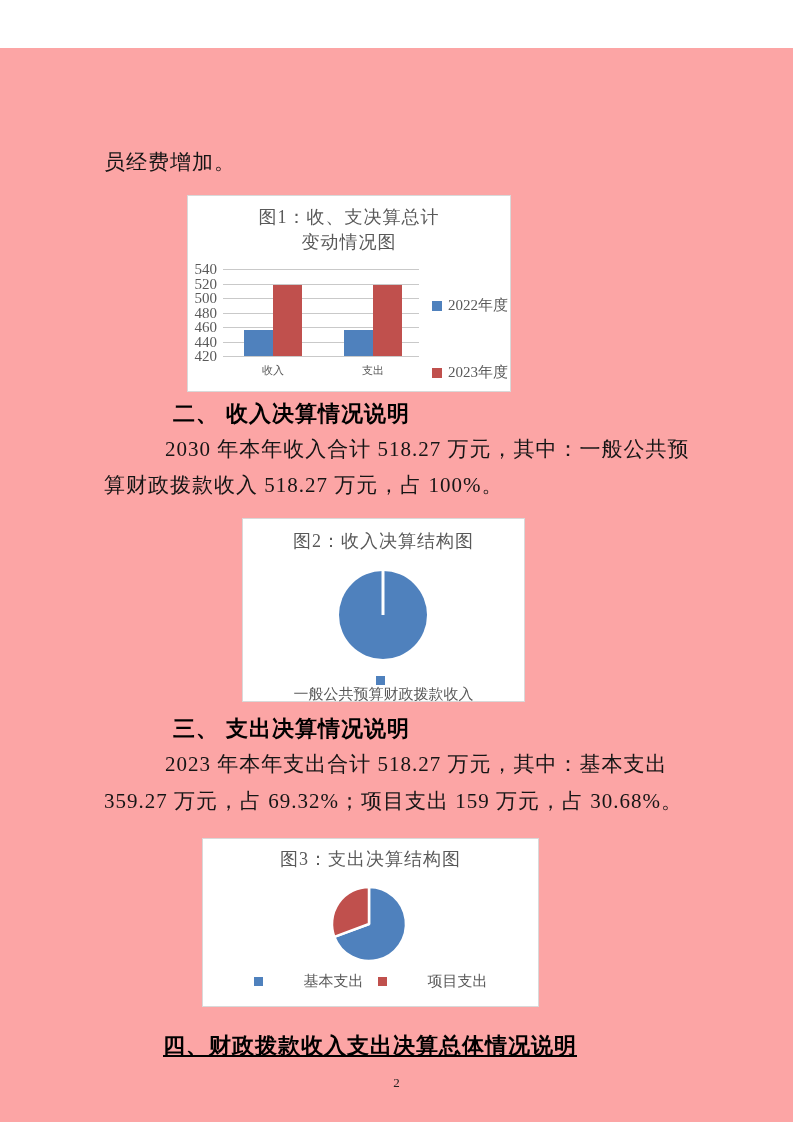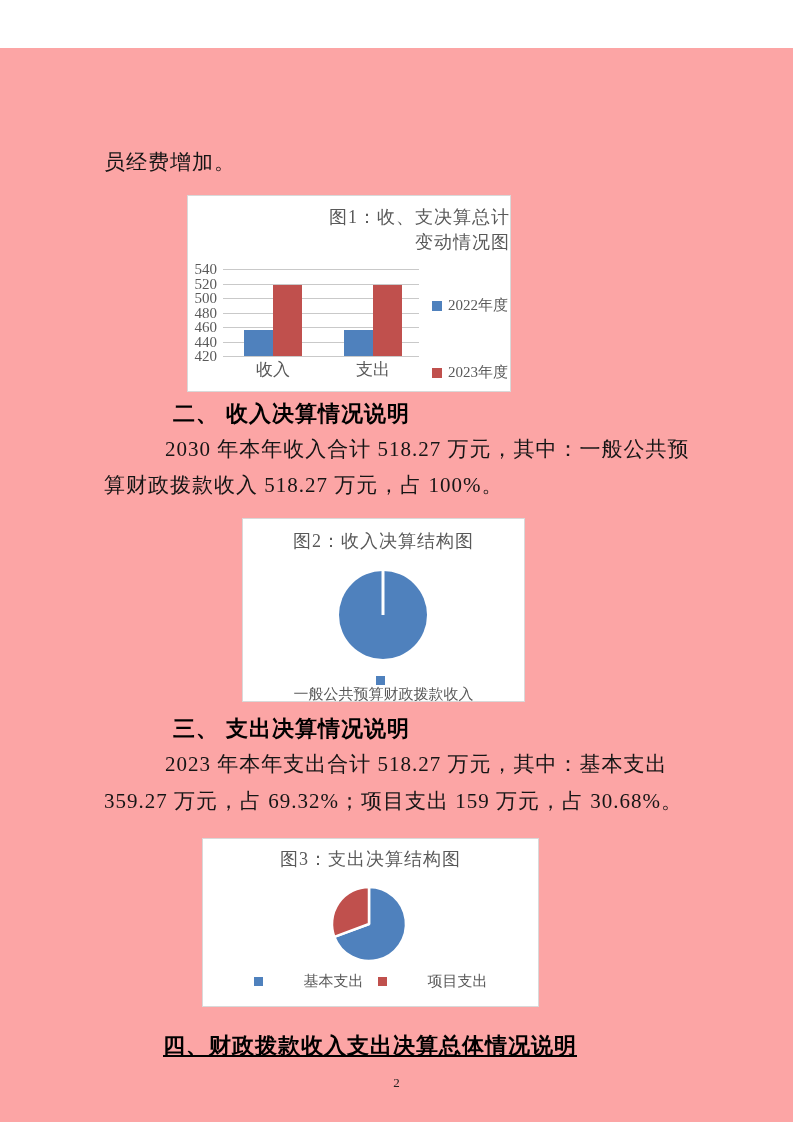--- a/index.html
+++ b/index.html
@@ -7,41 +7,41 @@
         font-family:"Liberation Serif",serif;color:#151515;margin-top:48px;}
   .abs{position:absolute;}
   .body-text{font-size:21px;letter-spacing:1px;white-space:nowrap;color:#151515;}
   .heading{font-family:"Liberation Sans",sans-serif;font-weight:bold;font-size:22px;
            letter-spacing:1px;white-space:nowrap;color:#000;}
   .chart-box{position:absolute;background:#fff;border:1px solid #D9D9D9;}
   .chart-title{position:absolute;left:0;right:0;text-align:center;color:#595959;
                font-size:18px;line-height:25px;letter-spacing:1px;}
   .grid-line{position:absolute;height:1px;background:#C9C9C9;}
   .ytick{position:absolute;color:#595959;font-size:15px;text-align:right;line-height:18px;}
-  .xtick{position:absolute;color:#595959;font-size:17px;text-align:center;line-height:20px;}
+  .xtick{position:absolute;color:#595959;font-size:11px;text-align:center;line-height:20px;}
   .bar{position:absolute;}
   .legend-col{position:absolute;display:flex;flex-direction:column;gap:10px;}
   .legend-row{display:flex;align-items:center;height:21px;color:#595959;font-size:15px;white-space:nowrap;}
   .legend-center{position:absolute;left:0;right:0;display:flex;justify-content:center;align-items:center;
                  color:#595959;font-size:15px;white-space:nowrap;}
   .swatch{display:inline-block;width:10px;height:10px;margin-right:6px;flex:0 0 auto;}
   .swatch.small{width:9px;height:9px;}
   .legend-item{display:flex;align-items:center;margin:0 7px;gap:35px;}
   .pie-svg{position:absolute;left:0;top:0;}
   .page-number{position:absolute;left:0;right:0;text-align:center;font-size:13px;color:#222;}
 </style>
 </head>
 <body>
 
 <div class="page">
 
   <div class="abs body-text" style="left:104px;top:100px;">员经费增加。</div>
 
   <div class="chart-box" style="left:187px;top:147px;width:322px;height:195px;">
-    <div class="chart-title" style="top:9px;text-align:right;">
+    <div class="chart-title" style="top:9px;">
       <div>图1：收、支决算总计</div>
       <div>变动情况图</div>
     </div>
     <div class="abs" id="bar-plot" style="left:0;top:0;width:322px;height:195px;">
         <div class="grid-line" style="left: 35px; width: 196px; top: 160px; background: rgb(201, 201, 201);"></div>
         <div class="ytick" style="left: 0px; width: 29px; top: 151px;">420</div>
         <div class="grid-line" style="left: 35px; width: 196px; top: 145.5px; background: rgb(201, 201, 201);"></div>
         <div class="ytick" style="left: 0px; width: 29px; top: 136.5px;">440</div>
         <div class="grid-line" style="left: 35px; width: 196px; top: 131px; background: rgb(201, 201, 201);"></div>
         <div class="ytick" style="left: 0px; width: 29px; top: 122px;">460</div>

